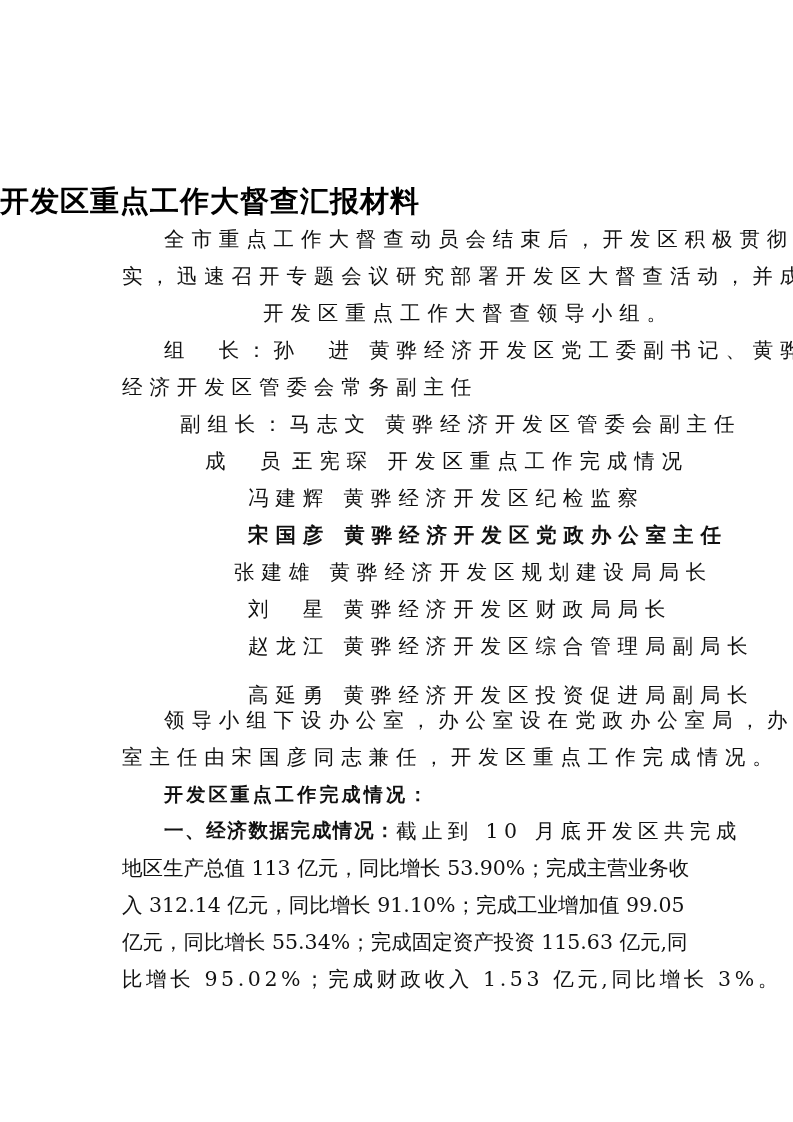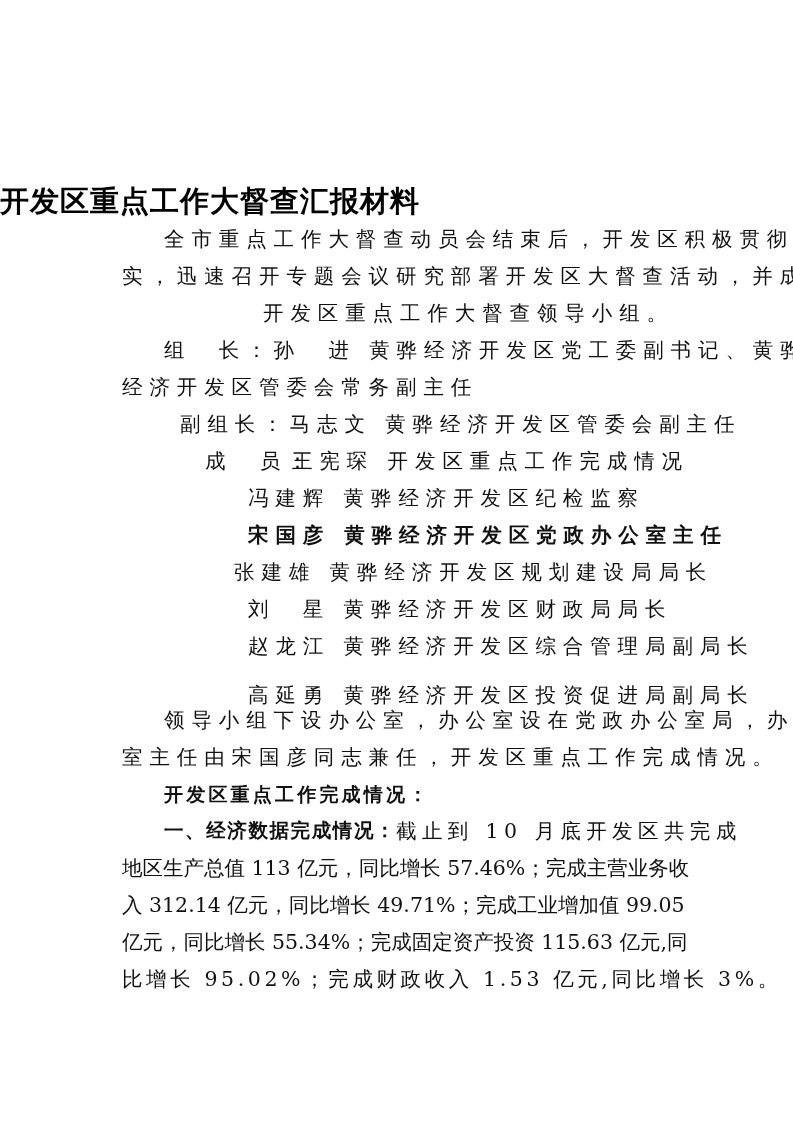--- a/index.html
+++ b/index.html
@@ -39,18 +39,18 @@
   <div class="line" style="left:248px; width:420px; top:633px; letter-spacing:6.9px;text-align:center;">赵龙江 黄骅经济开发区综合管理局副局长</div>
   <div class="line" style="left:248px; width:420px; top:670px; letter-spacing:6.9px;margin-top:12px;">高延勇 黄骅经济开发区投资促进局副局长</div>
 
   <div class="line" style="left:164px; width:510px; top:707px; letter-spacing:6.9px;">领导小组下设办公室，办公室设在党政办公室局，办公</div>
   <div class="line" style="top:744px; letter-spacing:6.9px;">室主任由宋国彦同志兼任，开发区重点工作完成情况。</div>
 
   <div class="line bold" style="left:164px; width:510px; top:781px; letter-spacing:3.2px; font-size:19px;">开发区重点工作完成情况：</div>
 
   <div class="line bold" style="left:164px; width:250px; top:818px; letter-spacing:1.6px; font-size:19.5px;">一、经济数据完成情况：</div>
   <div class="line" style="left:396px; width:278px; top:818px; letter-spacing:5.4px;">截止到 10 月底开发区共完成</div>
-  <div class="line justify" style="top:855px;">地区生产总值 113 亿元，同比增长 57.46%；完成主营业务收</div>
-  <div class="line justify" style="top:892px;">入 312.14 亿元，同比增长 49.71%；完成工业增加值 99.05</div>
+  <div class="line justify" style="top:855px;">地区生产总值 113 亿元，同比增长 53.90%；完成主营业务收</div>
+  <div class="line justify" style="top:892px;">入 312.14 亿元，同比增长 91.10%；完成工业增加值 99.05</div>
   <div class="line justify" style="top:929px;">亿元，同比增长 55.34%；完成固定资产投资 115.63 亿元,同</div>
   <div class="line" style="top:966px; letter-spacing:3.6px;">比增长 95.02%；完成财政收入 1.53 亿元,同比增长 3%。</div>
 
 </div>
 
 </body></html>

